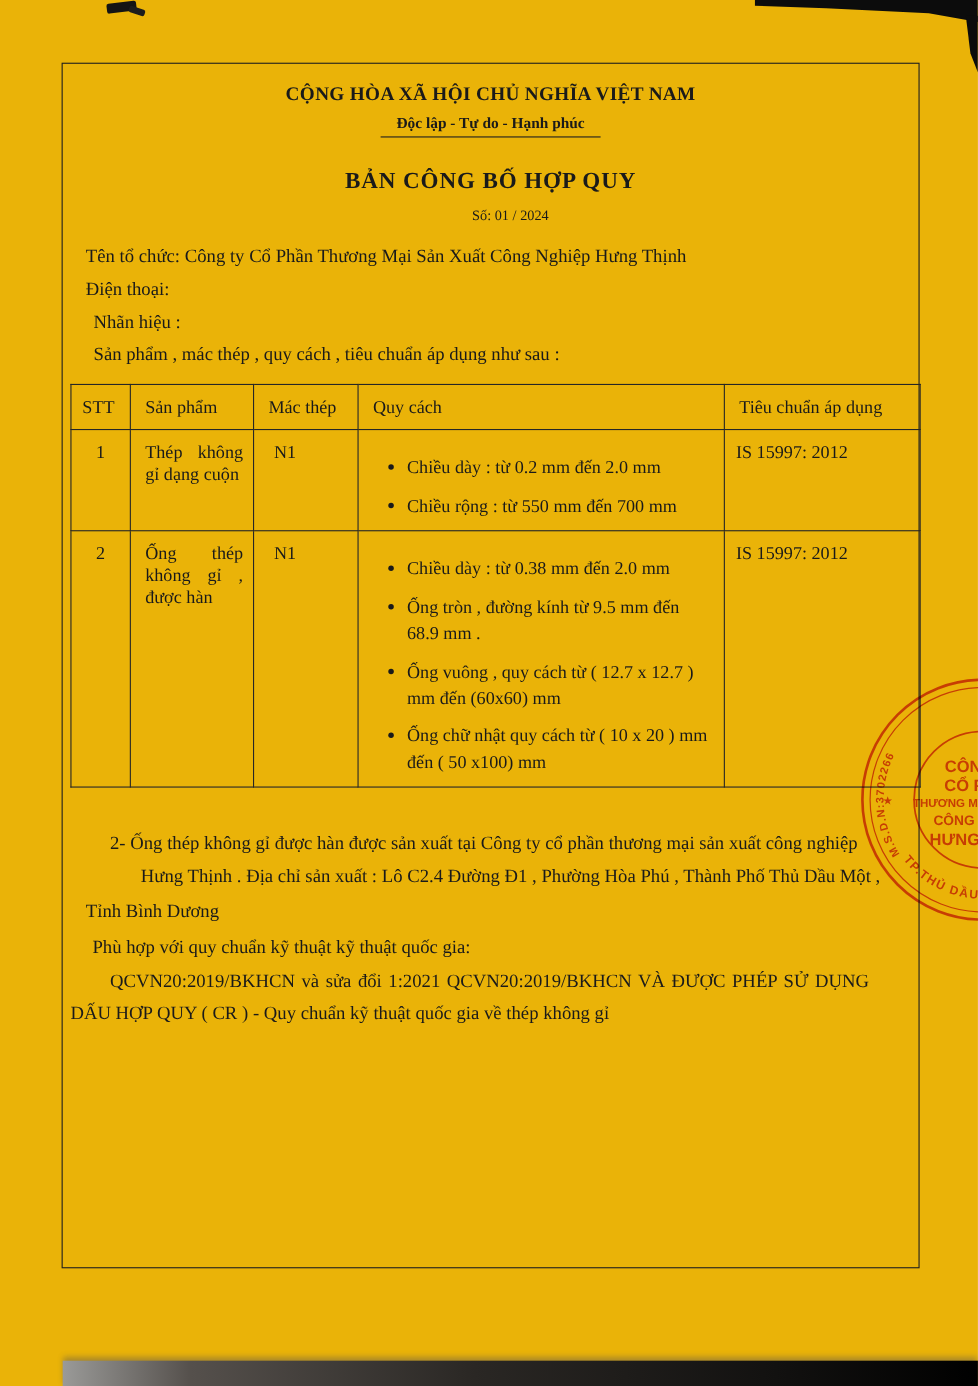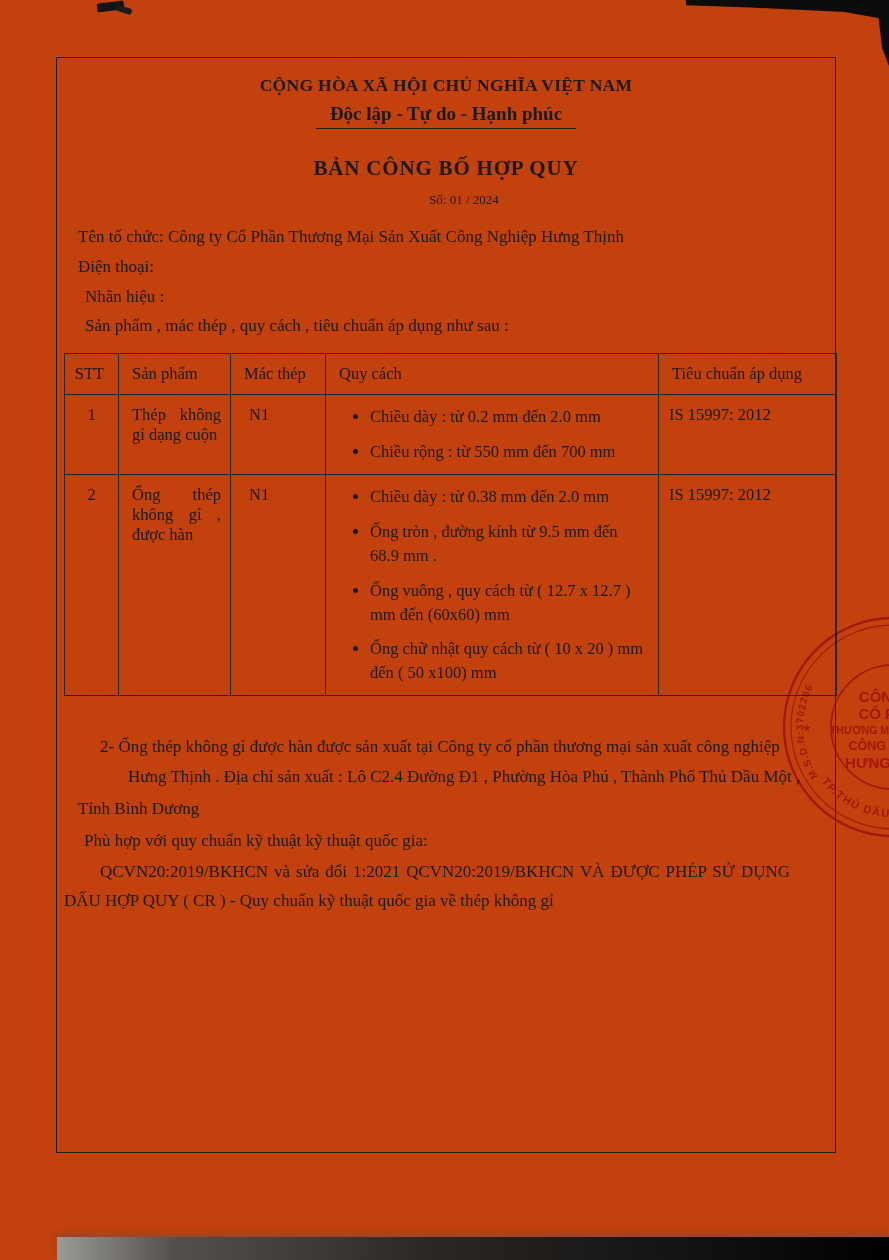--- a/index.html
+++ b/index.html
@@ -1,33 +1,33 @@
 <!DOCTYPE html>
 <html><head>
 <meta charset="utf-8">
 <style>
   html,body{margin:0;padding:0;}
   body{width:889px;height:1260px;background:#e8e8e6;}
   .page{
-    position:relative;width:889px;height:1260px;background:#c2410c;
+    position:relative;width:889px;height:1260px;background:#eab308;
     overflow:hidden;font-family:"Liberation Serif",serif;color:#1a1a1a;
   }
   .frame{
     position:absolute;left:56px;top:57px;width:780px;height:1096px;
     border:1.6px solid #1f1f1f;box-sizing:border-box;
   }
   .content{
     position:absolute;left:56px;top:57px;width:780px;height:1096px;
     box-sizing:border-box;padding-top:18px;
   }
   .center{text-align:center;}
   .nat-line1{font-size:17.5px;font-weight:bold;letter-spacing:.3px;}
   .nat-line2{margin-top:7px;}
   .nat-line2 span{
-    display:inline-block;font-size:19px;font-weight:bold;
+    display:inline-block;font-size:14px;font-weight:bold;
     padding:0 14px 3px 14px;border-bottom:1.8px solid #1f1f1f;
   }
   .doc-title{margin-top:27px;font-size:21px;font-weight:bold;letter-spacing:.8px;}
   .doc-number{margin-top:11px;font-size:13px;padding-left:36px;}
   .paras{margin-top:14px;padding:0 20px 0 22px;font-size:17px;line-height:1.75;}
   .paras p{margin:0;}
   .indent6{margin-left:7px !important;}
   .prod-val{font-weight:bold;margin-left:6px;}
 
   table.spec{
@@ -35,21 +35,21 @@
     margin:12px 0 0 8px;width:772px;font-size:16.5px;
   }
   table.spec th,table.spec td{
     border:1.3px solid #262626;vertical-align:top;box-sizing:border-box;
   }
   table.spec th{font-weight:normal;text-align:left;padding:10px 8px 10px 13px;}
   table.spec th.h-stt{text-align:center;padding-left:4px;}
   td.c-stt{text-align:center;padding-top:10px;}
   td.c-sp{padding:10px 9px 10px 13px;text-align:justify;}
   td.c-mt{padding:10px 8px 10px 18px;}
-  td.c-qc{padding:8px 10px 8px 6px;}
+  td.c-qc{padding:20px 10px 8px 6px;}
   td.c-tc{padding:10px 8px 10px 10px;}
   td.c-qc ul{margin:2px 0 0 0;padding-left:38px;}
   td.c-qc li{margin:0 0 11px 0;line-height:1.45;}
   td.c-qc li:last-child{margin-bottom:2px;}
 
   .notes{margin-top:36px;padding:0 26px 0 44px;font-size:17px;line-height:1.72;}
   .notes p{margin:0;}
   .note2{margin-top:5px;padding-left:28px;text-indent:-28px;}
   .province{margin:3px 0 0 -22px !important;}
   .conf-intro{margin:3px 0 0 -16px !important;}

